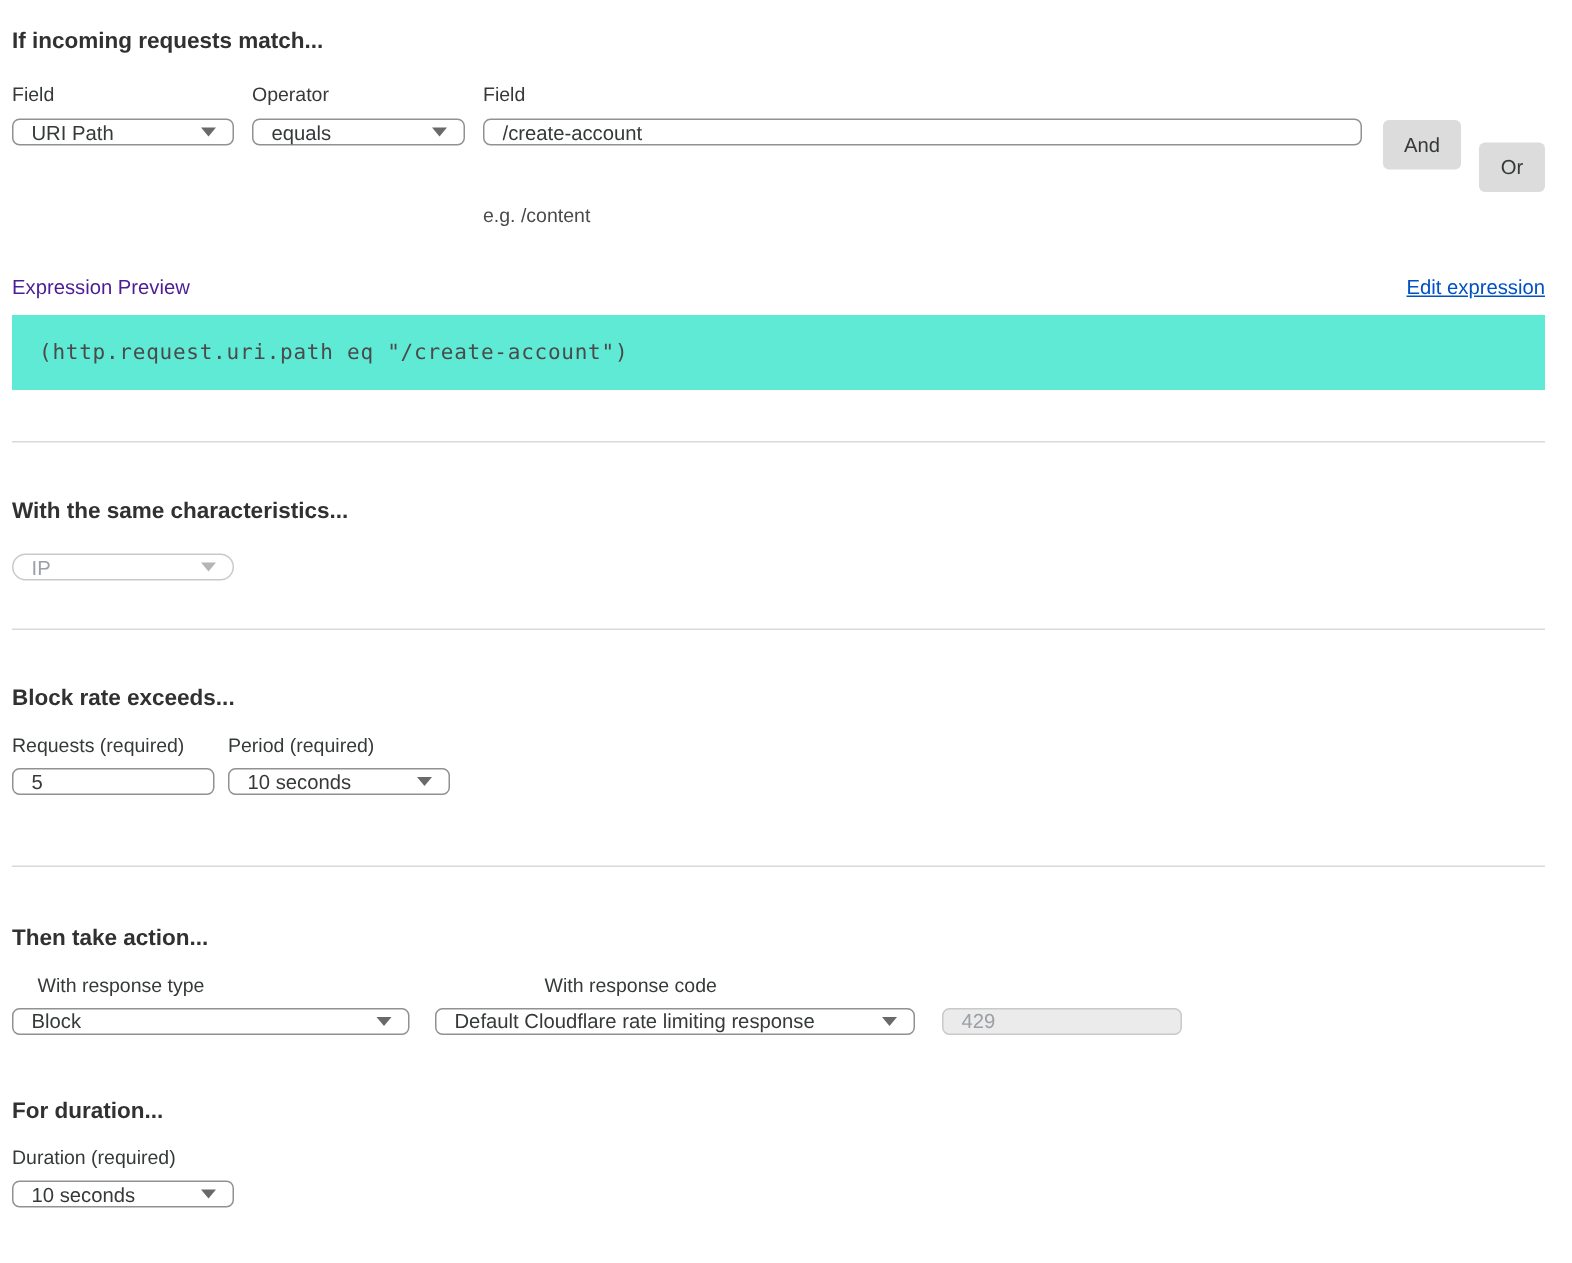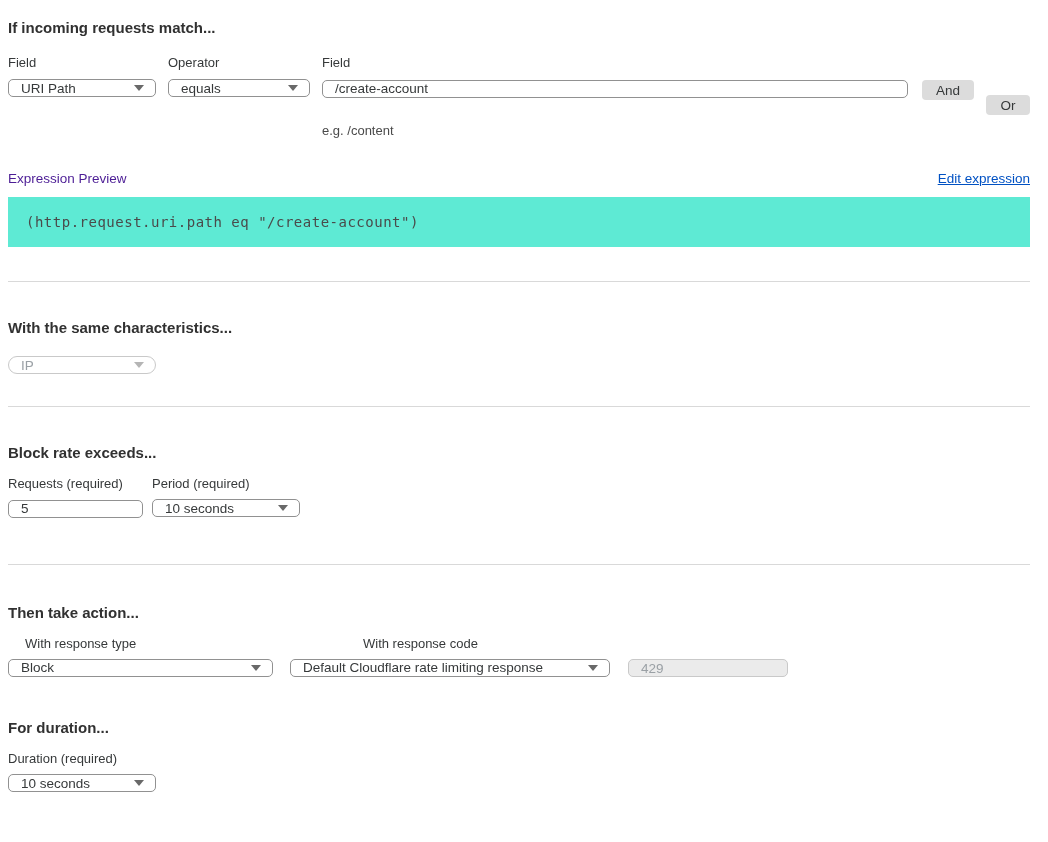--- a/index.html
+++ b/index.html
@@ -66,21 +66,21 @@
   input.disabled {
     background: #ebebeb;
     border-color: #c9c9c9;
     color: #9aa0a5;
   }
 
   .btn {
     background: #dcdcdc;
     border: none;
     border-radius: 4px;
-    height: 20px;
+    height: 33px;
     font-size: 13.5px;
     color: #36393a;
     font-family: "Liberation Sans", sans-serif;
     cursor: pointer;
     text-align: center;
   }
   .btn-and { width: 52px; margin-left: 14px; margin-top: 1px; }
   .btn-or  { width: 44px; margin-left: 12px; margin-top: 16px; }
 
   .hint {

